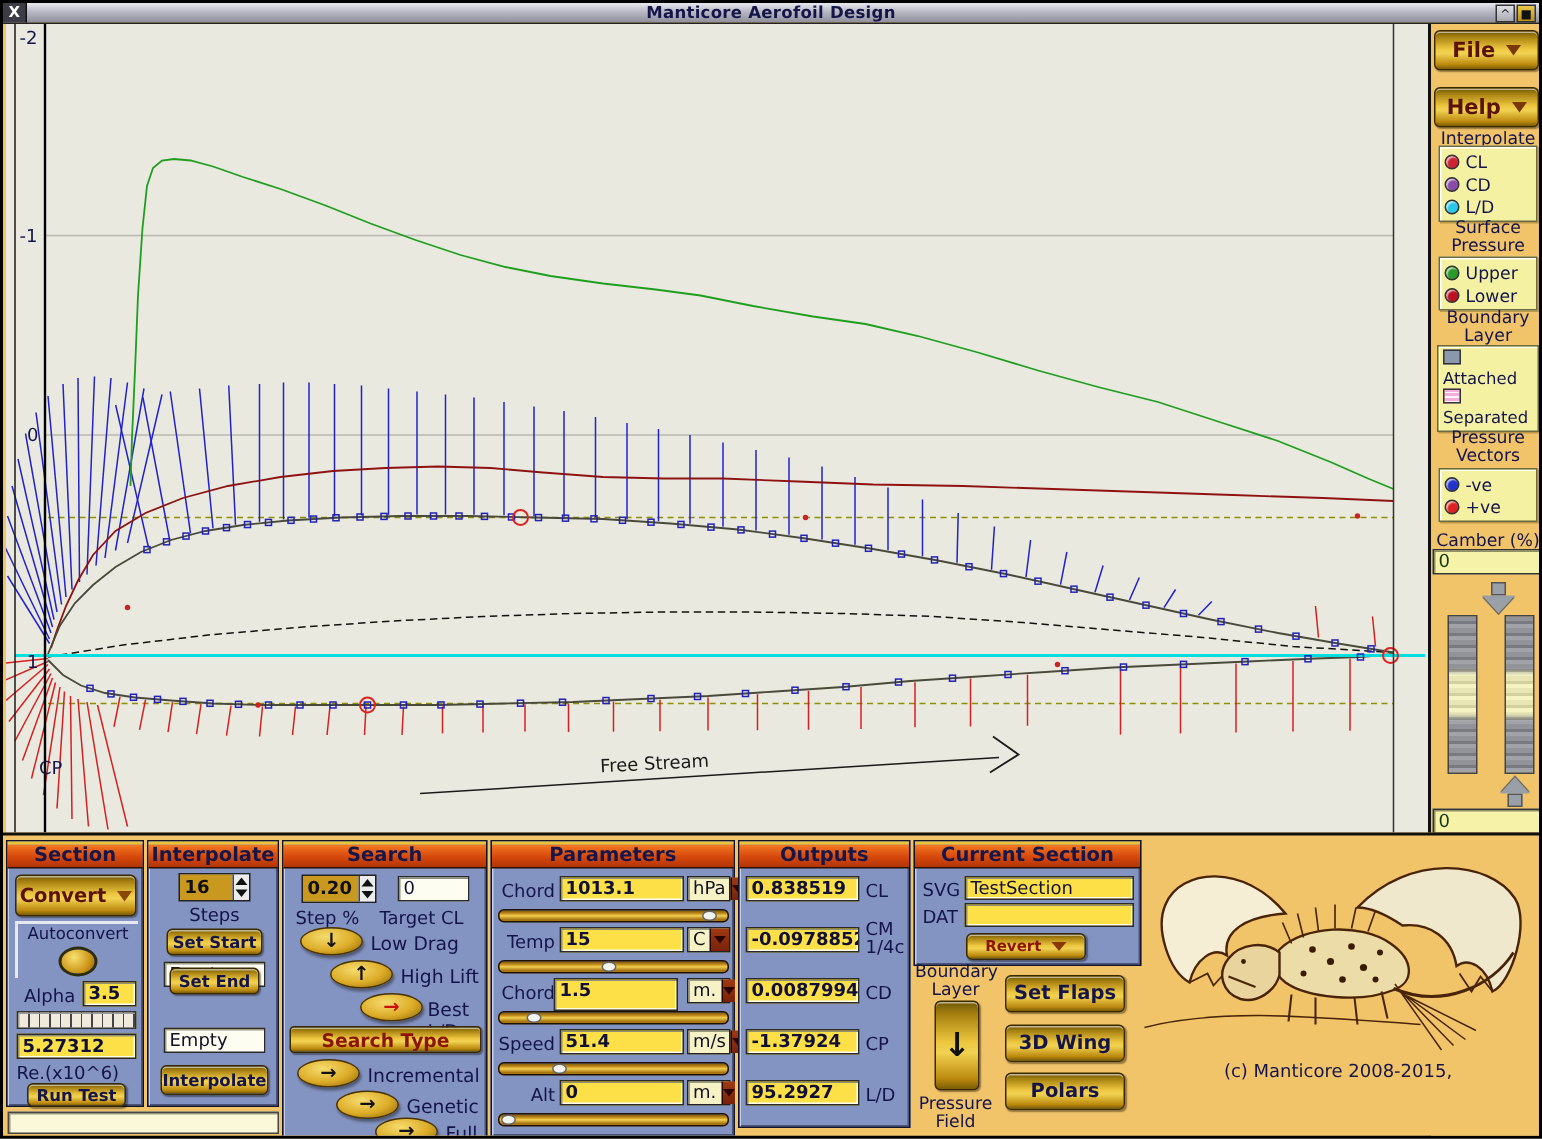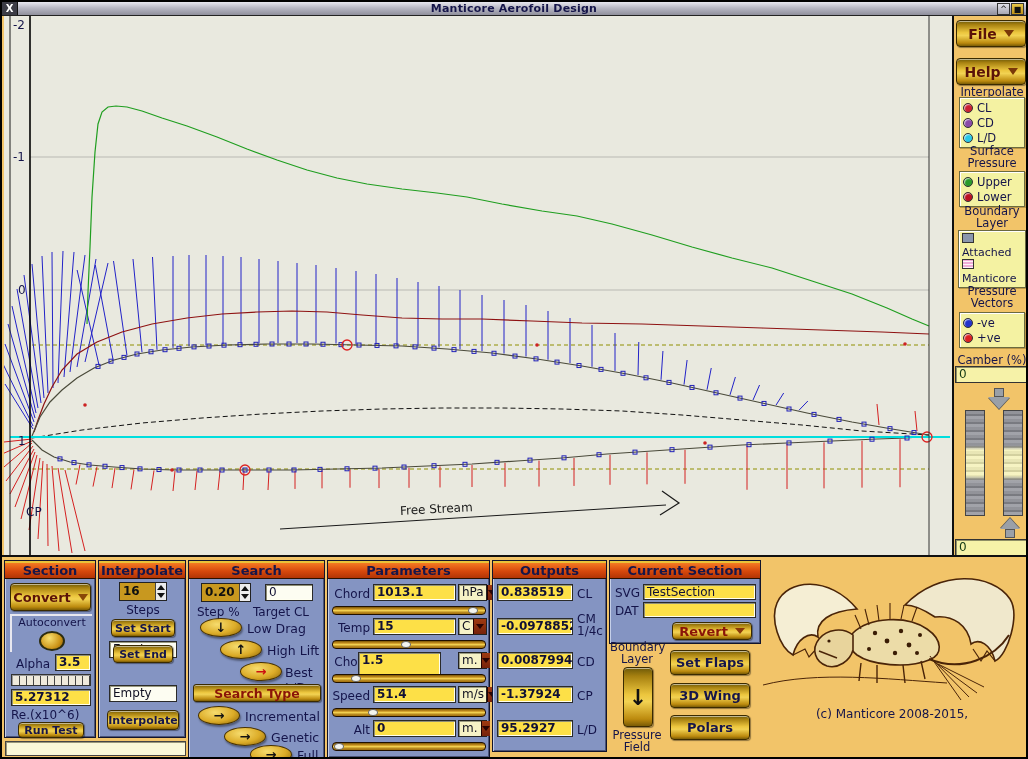--- a/index.html
+++ b/index.html
@@ -352,21 +352,21 @@
 
     <div class="sb-lbl" style="top:189px;">Boundary
 Layer</div>
     <div class="legend-box" style="left:4px;top:214px;width:68px;">
       <div>
         <span class="swatch" style="display: inline-block; background: rgb(138, 151, 173);"></span>
         <div class="lbl" style="color:#14144a;">Attached</div>
       </div>
       <div>
         <span class="swatch striped" style="display: inline-block; background-color: rgb(240, 174, 216);"></span>
-        <div class="lbl" style="color:#14144a;">Manticore</div>
+        <div class="lbl" style="color:#14144a;">Separated</div>
       </div>
     </div>
 
     <div class="sb-lbl" style="top:269px;">Pressure
 Vectors</div>
     <div class="legend-box" style="left:5px;top:296px;width:66px;">
       <div class="legend-row">
         <span class="ball" style="background: rgb(34, 51, 204);"></span>
         <span class="lbl">-ve</span>
       </div>
@@ -508,21 +508,21 @@
         <span class="unit-txt">C</span>
         <span class="unit-btn">
             <i></i>
           </span>
       </div>
       <div class="hslider" style="left:4px;top:79px;width:154px;">
           <div class="hthumb param-thumb" style="left: calc(48% - 5px);"></div>
         </div>
 
       <div class="p-lbl" style="left:0;top:94px;width:42px;text-align:right;font-size:12px;">Chord</div>
-      <div class="field" style="left:30px;top:91px;width:83px;height:29px;">1.5</div>
+      <div class="field" style="left:41px;top:91px;width:83px;height:22px;">1.5</div>
       <div class="unit" style="left:130px;top:91px;width:29px;height:17px;">
         <span class="unit-txt">m.</span>
         <span class="unit-btn">
             <i></i>
           </span>
       </div>
       <div class="hslider" style="left:4px;top:113px;width:154px;">
           <div class="hthumb param-thumb" style="left: calc(15% - 5px);"></div>
         </div>
 
@@ -564,21 +564,21 @@
       <div class="field" style="left:4px;top:159px;width:76px;height:17px;">95.2927</div>
       <div class="p-lbl" style="left:84px;top:162px;font-size:12px;">L/D</div>
     </div>
 
     <div class="panel" style="left:607px;top:3px;width:152px;height:84px;">
       <div class="panel-header">Current Section</div>
       <div class="p-lbl" style="left:5px;top:25px;font-size:12px;">SVG</div>
       <div class="field" style="left:33px;top:23px;width:113px;height:16px;font-weight:normal;">TestSection</div>
       <div class="p-lbl" style="left:5px;top:43px;font-size:12px;">DAT</div>
       <div class="field" style="left:33px;top:41px;width:113px;height:16px;font-weight:normal;"></div>
-      <div class="gold-btn" style="position:absolute;left:34px;top:61px;width:80px;height:18px;font-size:13px;color:#8a1408;margin-left:28px;">
+      <div class="gold-btn" style="position:absolute;left:34px;top:61px;width:80px;height:18px;font-size:10px;color:#8a1408;">
         <span>Revert</span>
         <span class="dd-tri" style="border-top-width:6px;border-top-color:#8a3808;"></span>
       </div>
     </div>
 
     <div class="p-lbl" style="left:608px;top:84px;width:54px;text-align:center;white-space:pre-line;line-height:12px;">Boundary
 Layer</div>
     <div class="gold-btn vert-gold" style="position:absolute;left:621px;top:110px;width:30px;height:60px;color:#111;">
       <span>↓</span>
     </div>

